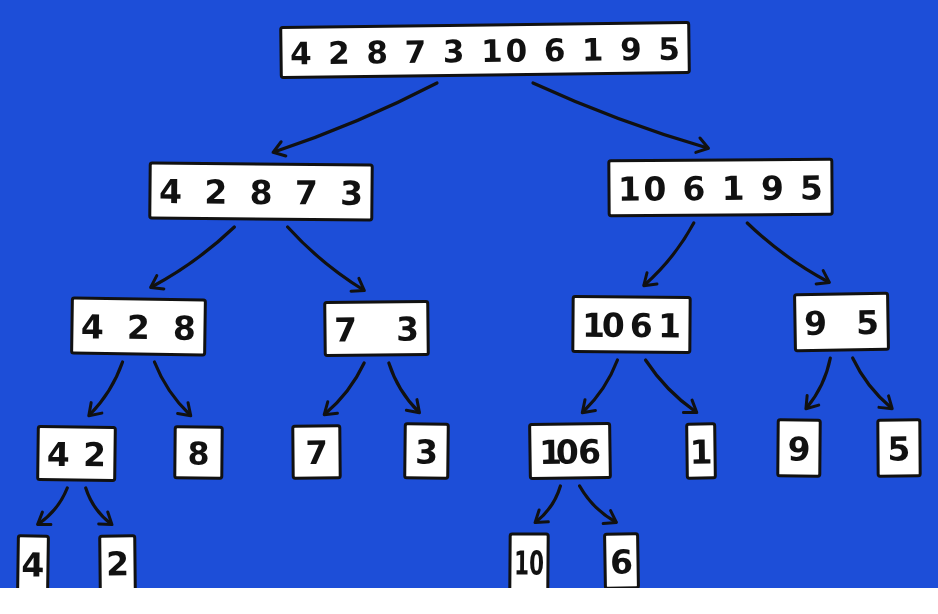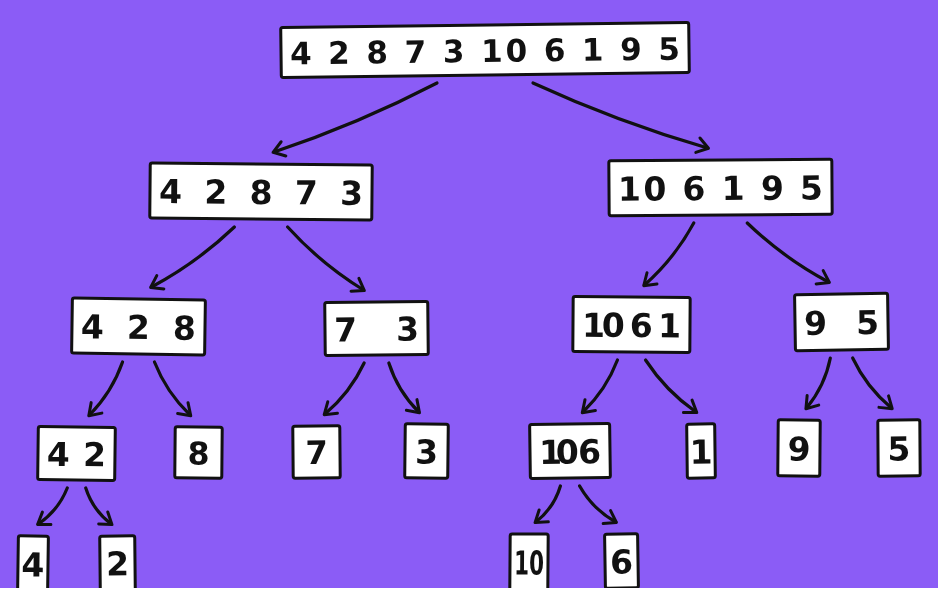--- a/index.html
+++ b/index.html
@@ -4,21 +4,21 @@
 <style>
   html, body {
     margin: 0;
     padding: 0;
     background: #ffffff;
   }
   .canvas-wrap {
     position: relative;
     width: 938px;
     height: 588px;
-    background: #8b5cf6;
+    background: #1d4ed8;
     overflow: hidden;
     font-family: "DejaVu Sans", sans-serif;
   }
   svg text {
     font-family: "DejaVu Sans", sans-serif;
     font-weight: bold;
     fill: #111111;
   }
 </style>
 </head>

